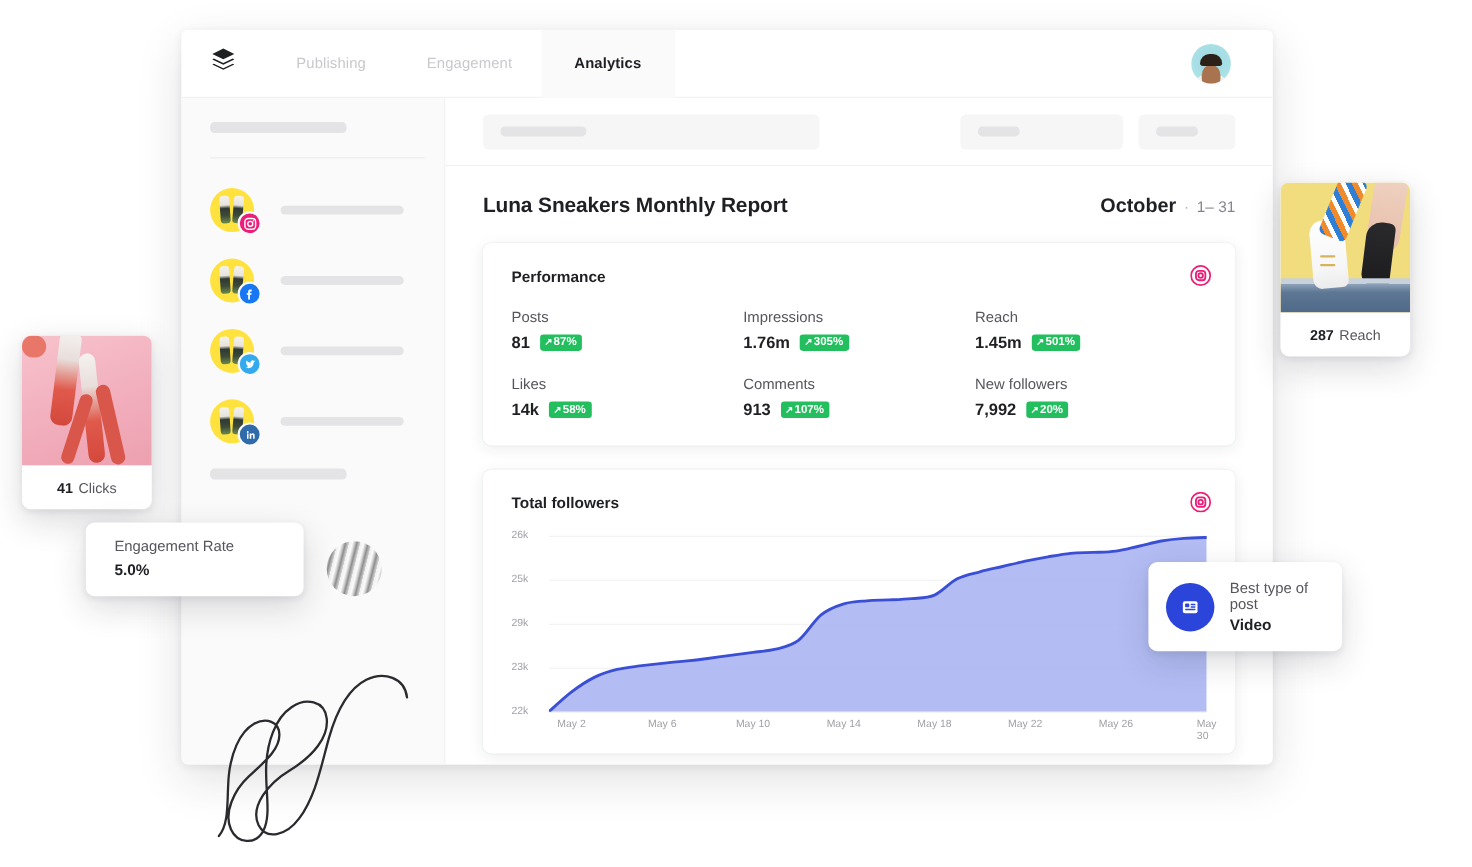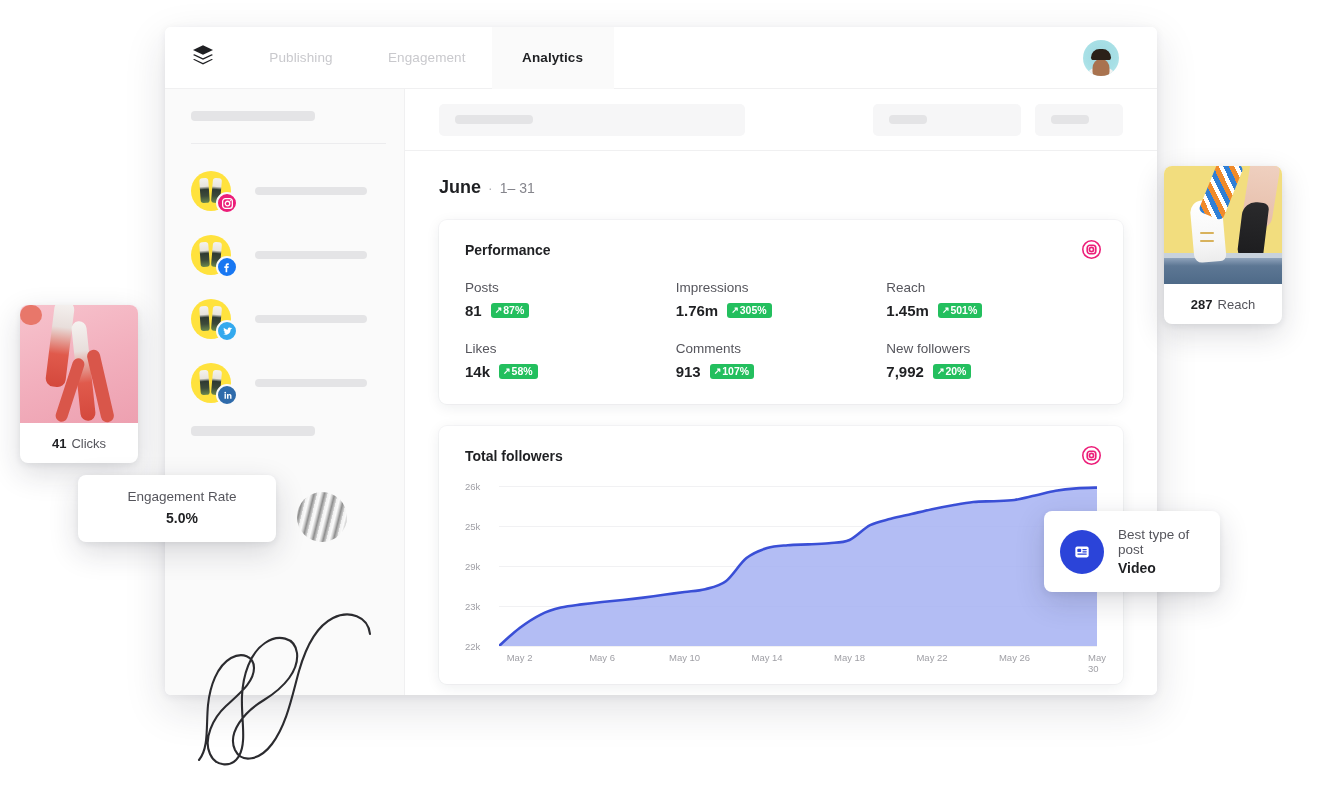--- a/index.html
+++ b/index.html
@@ -198,21 +198,21 @@
   .thumb-reach .heel {
     position: absolute; right: 16px; bottom: 24px; width: 26px; height: 58px;
     background: linear-gradient(180deg,#2a2a2c 0%,#1c1c1e 100%);
     border-radius: 14px 6px 2px 10px; transform: rotate(7deg);
   }
   .thumb-reach .leg2 {
     position: absolute; right: 6px; top: -8px; width: 30px; height: 70px;
     background: linear-gradient(180deg,#f0d2c2 0%,#e6bda9 100%); border-radius: 12px; transform: rotate(9deg);
   }
 
-  .stat-card { padding: 14px 16px 16px 26px; text-align: center; }
+  .stat-card { padding: 14px 16px 16px 26px; }
   .stat-label { font-size: 13.5px; color: #55555c; margin-bottom: 6px; }
   .stat-value { font-size: 14px; font-weight: 700; color: #1f2023; }
 
   .icon-card { padding: 16px 28px 16px 16px; display: flex; align-items: center; gap: 14px; }
   .icon-circle {
     width: 44px; height: 44px; border-radius: 50%; background: #2b44d9;
     display: flex; align-items: center; justify-content: center; flex: none;
   }
   .icon-card .lbl { font-size: 13.5px; color: #55555c; margin-bottom: 3px; }
   .icon-card .val { font-size: 14px; font-weight: 700; color: #1f2023; }
@@ -329,22 +329,23 @@
             <div class="skel"></div>
           </div>
           <div class="tb-pill narrow">
             <div class="skel"></div>
           </div>
         </div>
 
         <div class="content">
 
           <div class="report-head">
+            <div class="report-title">Luna Sneakers Monthly Report</div>
             <div class="report-range">
-              <span class="month">June</span><span class="dot">·</span><span>1– 31</span>
+              <span class="month">October</span><span class="dot">·</span><span>1– 31</span>
             </div>
           </div>
 
           <div class="card">
             <div class="card-title">Performance</div>
             <div class="card-net-icon">
               <svg width="19" height="19" viewBox="0 0 24 24" fill="none" stroke="#ec1e79" stroke-width="2.1">
                 <circle cx="12" cy="12" r="11" stroke-width="2"></circle>
                 <rect x="6.6" y="6.6" width="10.8" height="10.8" rx="3.4"></rect>
                 <circle cx="12" cy="12" r="2.6"></circle>

